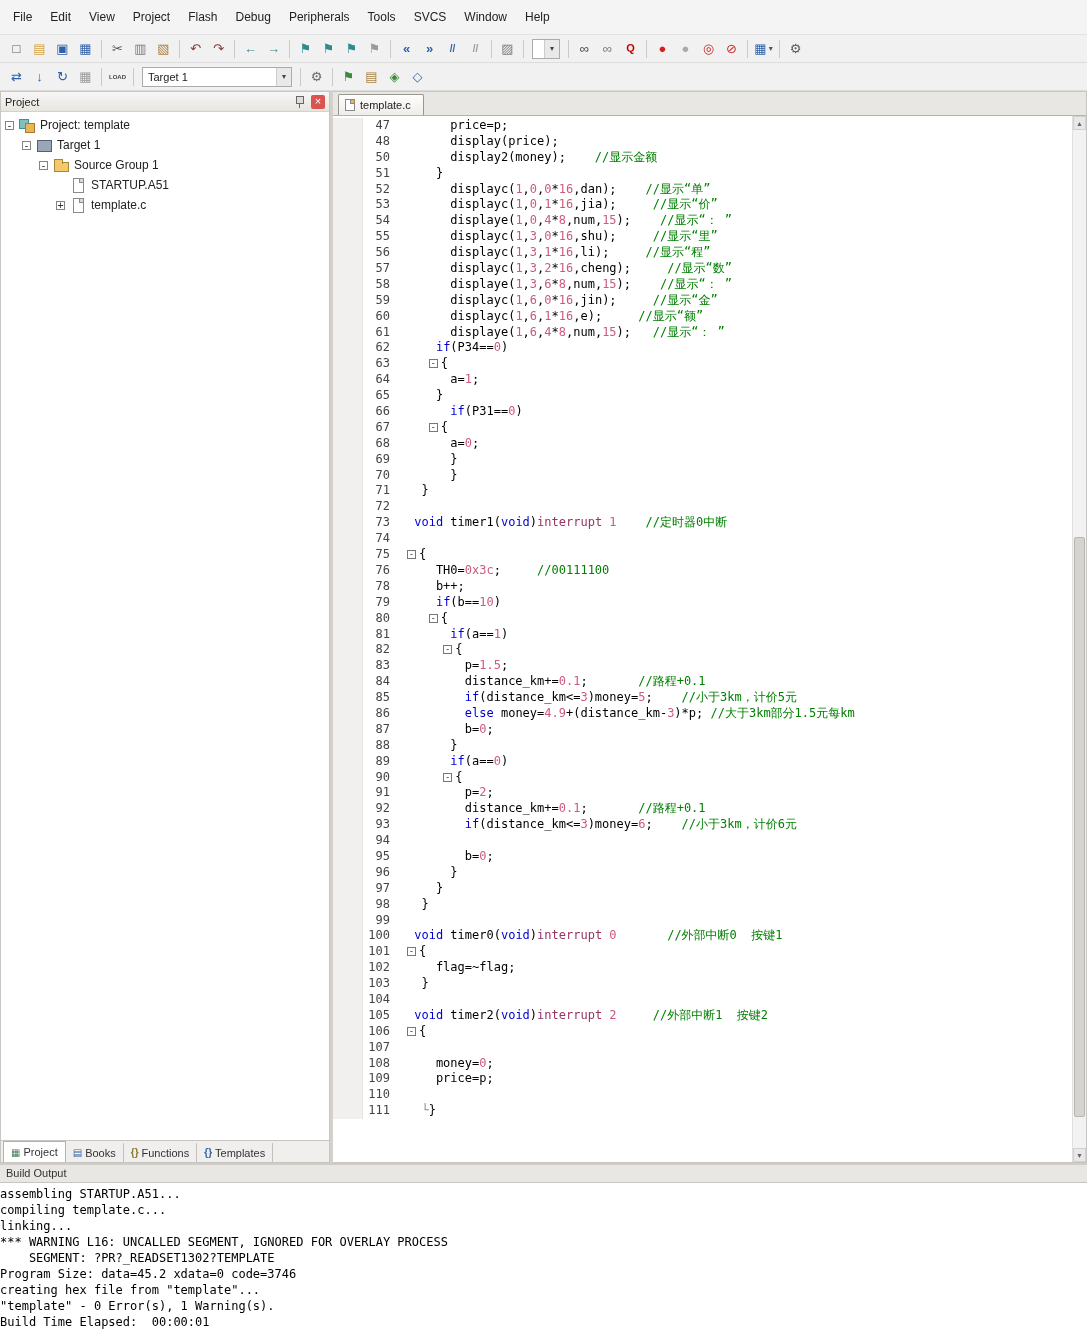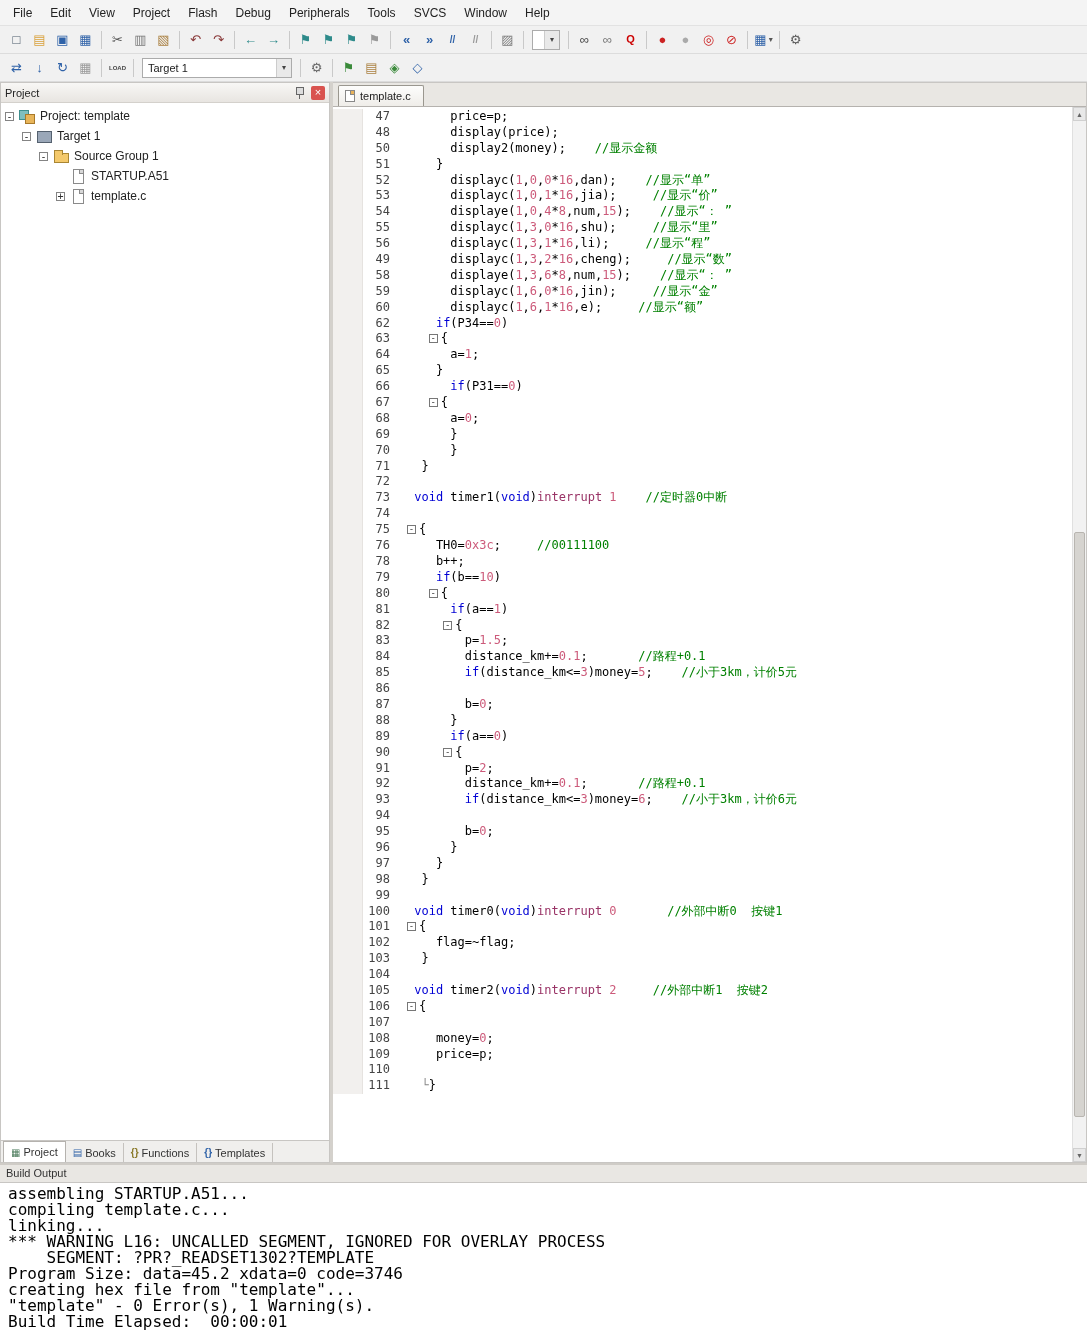--- a/index.html
+++ b/index.html
@@ -1,21 +1,21 @@
 <!DOCTYPE html>
 <html><head>
 <meta charset="utf-8">
 <style>
 *{margin:0;padding:0;box-sizing:border-box}
 html,body{width:1087px;height:1341px;overflow:hidden;background:#f0f0f0;
   font-family:"Liberation Sans","DejaVu Sans",sans-serif;font-size:12px;color:#222}
 .app{width:1087px;height:1341px;display:flex;flex-direction:column;background:#f0f0f0}
 
 
-.menubar{height:26px;display:flex;align-items:center;background:#f4f4f4;border-bottom:1px solid #e2e2e2;padding-left:4px;flex:none}
+.menubar{height:35px;display:flex;align-items:center;background:#f4f4f4;border-bottom:1px solid #e2e2e2;padding-left:4px;flex:none}
 .menu-item{padding:5px 9px;cursor:default}
 .toolbar{height:28px;display:flex;align-items:center;background:#f1f1f1;border-bottom:1px solid #dcdcdc;padding:0 5px;flex:none}
 .tb-btn{min-width:21px;height:21px;display:inline-flex;align-items:center;justify-content:center;margin:0 1px;border-radius:2px;padding:0 1px}
 .tb-glyph{font-size:13px;line-height:1}
 .tb-dd{font-size:8px;color:#555;margin-left:2px}
 .tb-sep{width:1px;height:18px;background:#c9c9c9;margin:0 4px;flex:none}
 .combo{height:20px;background:#fff;border:1px solid #ababab;display:inline-flex;align-items:center;margin:0 4px}
 .combo-val{flex:1;padding:0 5px;font-size:11px;white-space:nowrap;overflow:hidden}
 .combo-arrow{width:15px;height:100%;display:flex;align-items:center;justify-content:center;font-size:8px;color:#444;background:#e9e9e9;border-left:1px solid #ccc}
 .combo-small{width:28px}
@@ -70,21 +70,21 @@
 .fb{display:inline-block;width:9px;height:9px;border:1px solid #777;line-height:7px;text-align:center;font-size:9px;color:#333;background:#fff;margin-right:3px;vertical-align:1px}
 .fe{color:#888}
 .vscroll{width:14px;flex:none;background:#f2f2f2;border-left:1px solid #e0e0e0;display:flex;flex-direction:column}
 .vs-btn{height:14px;flex:none;font-size:7px;color:#666;text-align:center;line-height:14px;background:#e8e8e8;border:1px solid #d0d0d0}
 .vs-track{flex:1;position:relative}
 .vs-thumb{position:absolute;left:1px;right:1px;top:40%;height:57%;background:#d6d4d0;border:1px solid #b8b5b0;border-radius:2px}
 
 
 .build-panel{height:178px;flex:none;display:flex;flex-direction:column;border-top:2px solid #cfccc7;background:#fff}
 .bo-header{height:18px;flex:none;background:#e9e7e3;font-size:11px;line-height:17px;padding:0 6px;border-bottom:1px solid #c8c6c3;color:#333}
-.bo-body{flex:1;font-family:"DejaVu Sans Mono","Liberation Mono",monospace;font-size:16px;line-height:16px;white-space:pre;padding:3px 8px;overflow:hidden;color:#000}
+.bo-body{flex:1;font-family:"DejaVu Sans Mono","Liberation Mono",monospace;font-size:12px;line-height:16px;white-space:pre;padding:3px 0;overflow:hidden;color:#000}
 </style>
 </head>
 <body>
 
 <div class="app">
   <div class="menubar">
       <div class="menu-item">File</div>
       <div class="menu-item">Edit</div>
       <div class="menu-item">View</div>
       <div class="menu-item">Project</div>
@@ -309,24 +309,25 @@
         <div class="code-scroll">
             <div class="cl"><span class="lmargin"></span><span class="ln">47</span><span class="fm"></span><span class="code">      price=p;</span></div>
             <div class="cl"><span class="lmargin"></span><span class="ln">48</span><span class="fm"></span><span class="code">      display(price);</span></div>
             <div class="cl"><span class="lmargin"></span><span class="ln">50</span><span class="fm"></span><span class="code">      display2(money);    <span class="c">//显示金额</span></span></div>
             <div class="cl"><span class="lmargin"></span><span class="ln">51</span><span class="fm"></span><span class="code">    }</span></div>
             <div class="cl"><span class="lmargin"></span><span class="ln">52</span><span class="fm"></span><span class="code">      displayc(<span class="n">1</span>,<span class="n">0</span>,<span class="n">0</span>*<span class="n">16</span>,dan);    <span class="c">//显示“单”</span></span></div>
             <div class="cl"><span class="lmargin"></span><span class="ln">53</span><span class="fm"></span><span class="code">      displayc(<span class="n">1</span>,<span class="n">0</span>,<span class="n">1</span>*<span class="n">16</span>,jia);     <span class="c">//显示“价”</span></span></div>
             <div class="cl"><span class="lmargin"></span><span class="ln">54</span><span class="fm"></span><span class="code">      displaye(<span class="n">1</span>,<span class="n">0</span>,<span class="n">4</span>*<span class="n">8</span>,num,<span class="n">15</span>);    <span class="c">//显示“： ”</span></span></div>
             <div class="cl"><span class="lmargin"></span><span class="ln">55</span><span class="fm"></span><span class="code">      displayc(<span class="n">1</span>,<span class="n">3</span>,<span class="n">0</span>*<span class="n">16</span>,shu);     <span class="c">//显示“里”</span></span></div>
             <div class="cl"><span class="lmargin"></span><span class="ln">56</span><span class="fm"></span><span class="code">      displayc(<span class="n">1</span>,<span class="n">3</span>,<span class="n">1</span>*<span class="n">16</span>,li);     <span class="c">//显示“程”</span></span></div>
-            <div class="cl"><span class="lmargin"></span><span class="ln">49</span><span class="fm"></span><span class="code">      displayc(<span class="n">1</span>,<span class="n">3</span>,<span class="n">2</span>*<span class="n">16</span>,cheng);     <span class="c">//显示“数”</span></span></div>
+            <div class="cl"><span class="lmargin"></span><span class="ln">57</span><span class="fm"></span><span class="code">      displayc(<span class="n">1</span>,<span class="n">3</span>,<span class="n">2</span>*<span class="n">16</span>,cheng);     <span class="c">//显示“数”</span></span></div>
             <div class="cl"><span class="lmargin"></span><span class="ln">58</span><span class="fm"></span><span class="code">      displaye(<span class="n">1</span>,<span class="n">3</span>,<span class="n">6</span>*<span class="n">8</span>,num,<span class="n">15</span>);    <span class="c">//显示“： ”</span></span></div>
             <div class="cl"><span class="lmargin"></span><span class="ln">59</span><span class="fm"></span><span class="code">      displayc(<span class="n">1</span>,<span class="n">6</span>,<span class="n">0</span>*<span class="n">16</span>,jin);     <span class="c">//显示“金”</span></span></div>
             <div class="cl"><span class="lmargin"></span><span class="ln">60</span><span class="fm"></span><span class="code">      displayc(<span class="n">1</span>,<span class="n">6</span>,<span class="n">1</span>*<span class="n">16</span>,e);     <span class="c">//显示“额”</span></span></div>
+            <div class="cl"><span class="lmargin"></span><span class="ln">61</span><span class="fm"></span><span class="code">      displaye(<span class="n">1</span>,<span class="n">6</span>,<span class="n">4</span>*<span class="n">8</span>,num,<span class="n">15</span>);   <span class="c">//显示“： ”</span></span></div>
             <div class="cl"><span class="lmargin"></span><span class="ln">62</span><span class="fm"></span><span class="code">    <span class="k">if</span>(P34==<span class="n">0</span>)</span></div>
             <div class="cl"><span class="lmargin"></span><span class="ln">63</span><span class="fm"></span><span class="code">   <span class="fb">-</span>{</span></div>
             <div class="cl"><span class="lmargin"></span><span class="ln">64</span><span class="fm"></span><span class="code">      a=<span class="n">1</span>;</span></div>
             <div class="cl"><span class="lmargin"></span><span class="ln">65</span><span class="fm"></span><span class="code">    }</span></div>
             <div class="cl"><span class="lmargin"></span><span class="ln">66</span><span class="fm"></span><span class="code">      <span class="k">if</span>(P31==<span class="n">0</span>)</span></div>
             <div class="cl"><span class="lmargin"></span><span class="ln">67</span><span class="fm"></span><span class="code">   <span class="fb">-</span>{</span></div>
             <div class="cl"><span class="lmargin"></span><span class="ln">68</span><span class="fm"></span><span class="code">      a=<span class="n">0</span>;</span></div>
             <div class="cl"><span class="lmargin"></span><span class="ln">69</span><span class="fm"></span><span class="code">      }</span></div>
             <div class="cl"><span class="lmargin"></span><span class="ln">70</span><span class="fm"></span><span class="code">      }</span></div>
             <div class="cl"><span class="lmargin"></span><span class="ln">71</span><span class="fm"></span><span class="code">  }</span></div>
@@ -336,21 +337,21 @@
             <div class="cl"><span class="lmargin"></span><span class="ln">75</span><span class="fm"></span><span class="code"><span class="fb">-</span>{</span></div>
             <div class="cl"><span class="lmargin"></span><span class="ln">76</span><span class="fm"></span><span class="code">    TH0=<span class="n">0x3c</span>;     <span class="c">//00111100</span></span></div>
             <div class="cl"><span class="lmargin"></span><span class="ln">78</span><span class="fm"></span><span class="code">    b++;</span></div>
             <div class="cl"><span class="lmargin"></span><span class="ln">79</span><span class="fm"></span><span class="code">    <span class="k">if</span>(b==<span class="n">10</span>)</span></div>
             <div class="cl"><span class="lmargin"></span><span class="ln">80</span><span class="fm"></span><span class="code">   <span class="fb">-</span>{</span></div>
             <div class="cl"><span class="lmargin"></span><span class="ln">81</span><span class="fm"></span><span class="code">      <span class="k">if</span>(a==<span class="n">1</span>)</span></div>
             <div class="cl"><span class="lmargin"></span><span class="ln">82</span><span class="fm"></span><span class="code">     <span class="fb">-</span>{</span></div>
             <div class="cl"><span class="lmargin"></span><span class="ln">83</span><span class="fm"></span><span class="code">        p=<span class="n">1.5</span>;</span></div>
             <div class="cl"><span class="lmargin"></span><span class="ln">84</span><span class="fm"></span><span class="code">        distance_km+=<span class="n">0.1</span>;       <span class="c">//路程+0.1</span></span></div>
             <div class="cl"><span class="lmargin"></span><span class="ln">85</span><span class="fm"></span><span class="code">        <span class="k">if</span>(distance_km&lt;=<span class="n">3</span>)money=<span class="n">5</span>;    <span class="c">//小于3km，计价5元</span></span></div>
-            <div class="cl"><span class="lmargin"></span><span class="ln">86</span><span class="fm"></span></div>
+            <div class="cl"><span class="lmargin"></span><span class="ln">86</span><span class="fm"></span><span class="code">        <span class="k">else</span> money=<span class="n">4.9</span>+(distance_km-<span class="n">3</span>)*p; <span class="c">//大于3km部分1.5元每km</span></span></div>
             <div class="cl"><span class="lmargin"></span><span class="ln">87</span><span class="fm"></span><span class="code">        b=<span class="n">0</span>;</span></div>
             <div class="cl"><span class="lmargin"></span><span class="ln">88</span><span class="fm"></span><span class="code">      }</span></div>
             <div class="cl"><span class="lmargin"></span><span class="ln">89</span><span class="fm"></span><span class="code">      <span class="k">if</span>(a==<span class="n">0</span>)</span></div>
             <div class="cl"><span class="lmargin"></span><span class="ln">90</span><span class="fm"></span><span class="code">     <span class="fb">-</span>{</span></div>
             <div class="cl"><span class="lmargin"></span><span class="ln">91</span><span class="fm"></span><span class="code">        p=<span class="n">2</span>;</span></div>
             <div class="cl"><span class="lmargin"></span><span class="ln">92</span><span class="fm"></span><span class="code">        distance_km+=<span class="n">0.1</span>;       <span class="c">//路程+0.1</span></span></div>
             <div class="cl"><span class="lmargin"></span><span class="ln">93</span><span class="fm"></span><span class="code">        <span class="k">if</span>(distance_km&lt;=<span class="n">3</span>)money=<span class="n">6</span>;    <span class="c">//小于3km，计价6元</span></span></div>
             <div class="cl"><span class="lmargin"></span><span class="ln">94</span><span class="fm"></span></div>
             <div class="cl"><span class="lmargin"></span><span class="ln">95</span><span class="fm"></span><span class="code">        b=<span class="n">0</span>;</span></div>
             <div class="cl"><span class="lmargin"></span><span class="ln">96</span><span class="fm"></span><span class="code">      }</span></div>

